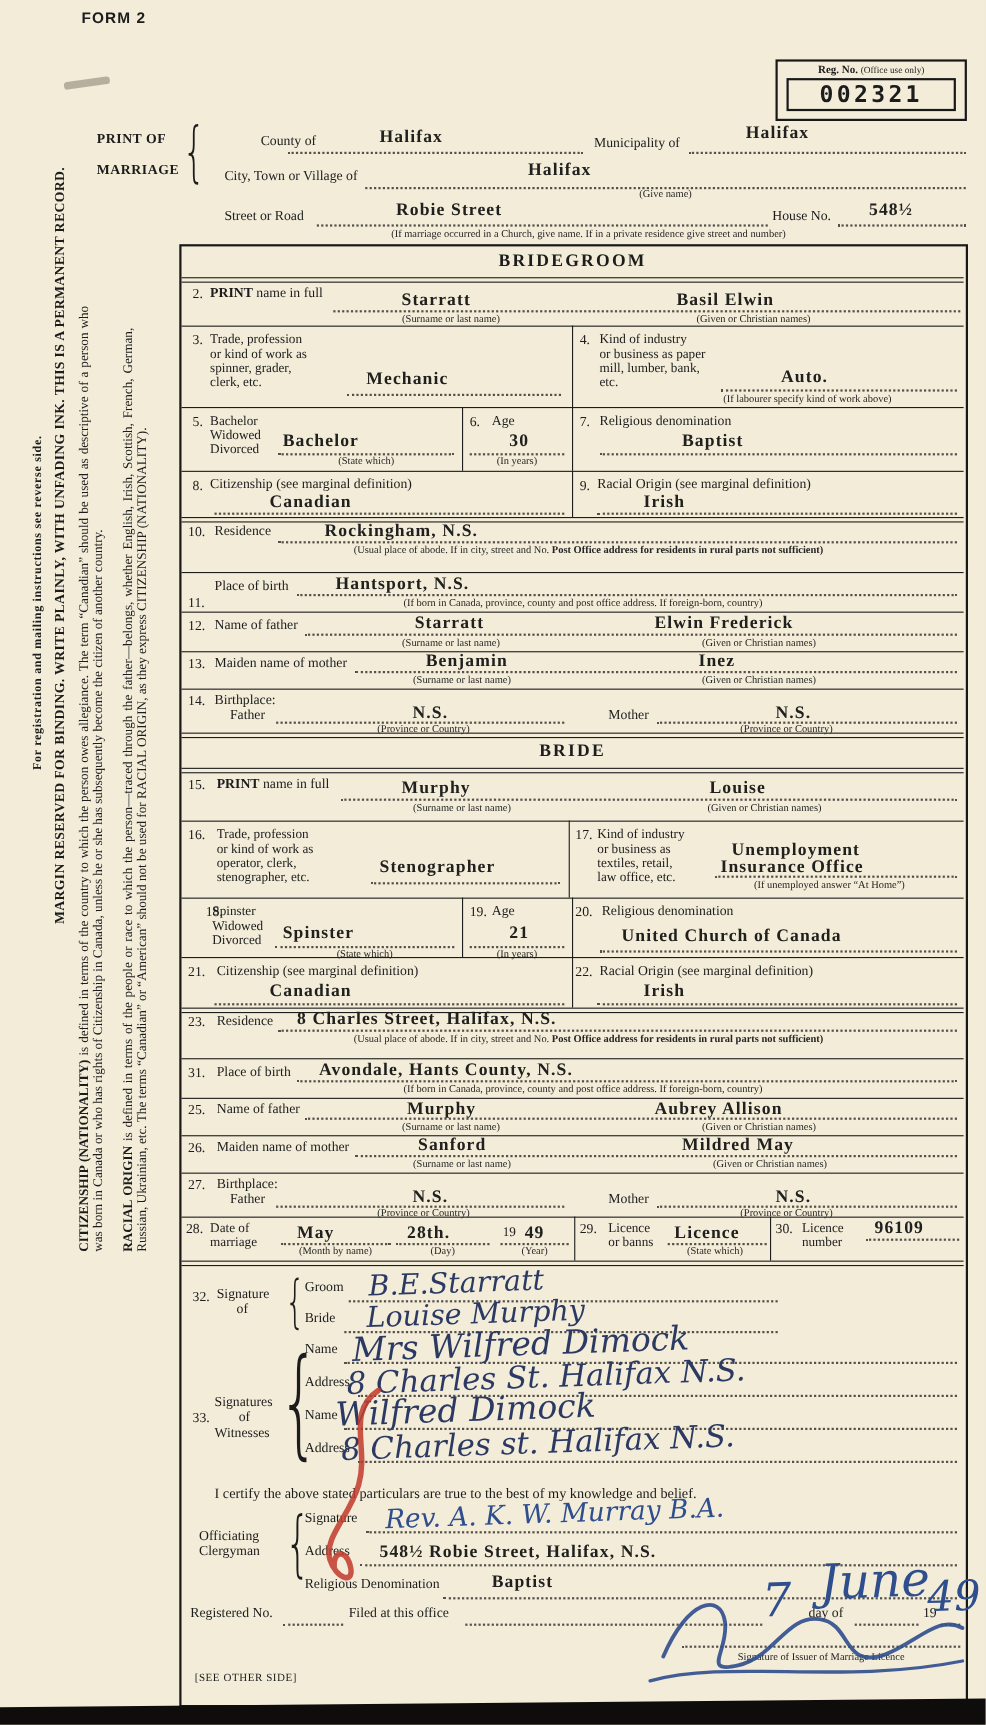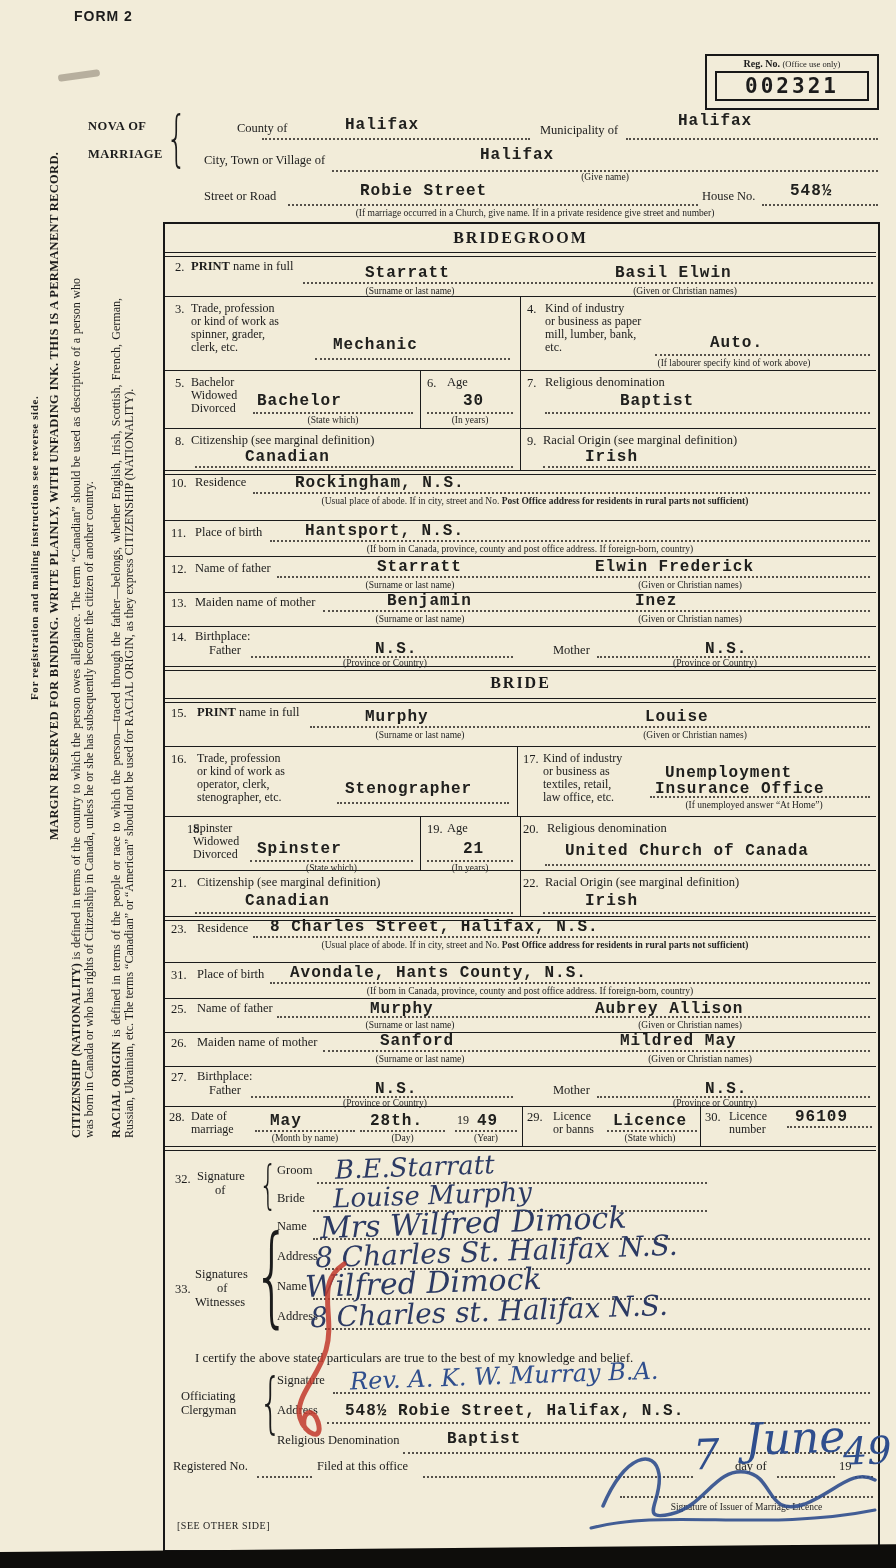--- a/index.html
+++ b/index.html
@@ -3,21 +3,21 @@
 <meta charset="utf-8">
 <style>
   html,body{margin:0;padding:0;}
   body{width:896px;height:1568px;position:relative;background:#efe8d4;
        font-family:"Liberation Serif",serif;color:#1c1c1c;overflow:hidden;}
   .page{position:absolute;inset:0;background:#f2ecd9;}
   .a{position:absolute;}
   .lbl{font-size:12.5px;line-height:13px;white-space:nowrap;}
   .sm{font-size:12px;line-height:13px;}
   .num{font-size:12.5px;white-space:nowrap;}
-  .typed{font-family:Liberation Mono, monospace;font-weight:700;
+  .typed{font-family:Liberation Serif, serif;font-weight:700;
          font-size:16px;letter-spacing:1px;color:#20201e;white-space:nowrap;}
   .hint{font-size:9.5px;line-height:10px;text-align:center;color:#242424;white-space:nowrap;}
   .hint b{font-weight:bold;}
   .dot{border-bottom:2px dotted #55504a;height:0;}
   .hr{border-top:1px solid #1c1c1c;height:0;}
   .dbl{height:3px;border-top:1px solid #1c1c1c;border-bottom:1px solid #1c1c1c;}
   .vr{border-left:1px solid #1c1c1c;width:0;}
   .hand{font-family:"DejaVu Serif",serif;font-style:italic;color:#2c3a63;
         white-space:nowrap;transform:rotate(-2deg);line-height:1;}
   .hand.blue{color:#2f4e8d;}
@@ -57,21 +57,21 @@
   <div class="a smudge" style="left:58px;top:72px;width:42px;height:7px;"></div>
 
   <div class="regbox">
     <div class="c" style="font-size:10px;padding-top:2px;">
       <b>Reg. No.</b>
       <span style="font-size:8.5px;">(Office use only)</span>
     </div>
     <div class="regnum">002321</div>
   </div>
 
-  <div class="a lbl" style="left:88px;top:120px;font-weight:bold;letter-spacing:.5px;">NOVA OF</div>
+  <div class="a lbl" style="left:88px;top:120px;font-weight:bold;letter-spacing:.5px;">PRINT OF</div>
   <div class="a lbl" style="left:88px;top:148px;font-weight:bold;letter-spacing:.5px;">MARRIAGE</div>
   <div class="a brace" style="left:166px;top:108px;font-size:60px;">{</div>
 
   <div class="a lbl" style="left:204px;top:122px;margin-left:33px;">County of</div>
   <div class="a dot" style="left:262px;top:138px;width:268px;"></div>
   <div class="a typed" style="left:345px;top:116px;">Halifax</div>
   <div class="a lbl" style="left:540px;top:124px;">Municipality of</div>
   <div class="a dot" style="left:626px;top:138px;width:252px;"></div>
   <div class="a typed" style="left:678px;top:112px;">Halifax</div>
 
@@ -187,21 +187,21 @@
     <div class="a dot" style="left:378px;top:242px;width:327px;"></div>
 
     <div class="a num" style="left:6px;top:252px;">10.</div>
     <div class="a lbl" style="left:30px;top:252px;">Residence</div>
     <div class="a typed" style="left:130px;top:250px;">Rockingham, N.S.</div>
     <div class="a dot" style="left:88px;top:268px;width:617px;"></div>
     <div class="a hint" style="left:40px;top:272px;width:660px;">
       <span>(Usual place of abode.   If in city, street and No.  </span><b>Post Office address for residents in rural parts not sufficient)</b>
     </div>
 
-    <div class="a num" style="left:6px;top:302px;">11.</div>
+    <div class="a num" style="left:6px;top:317px;">11.</div>
     <div class="a lbl" style="left:30px;top:302px;">Place of birth</div>
     <div class="a typed" style="left:140px;top:298px;">Hantsport, N.S.</div>
     <div class="a dot" style="left:105px;top:316px;width:600px;"></div>
     <div class="a hint" style="left:95px;top:320px;width:540px;">(If born in Canada, province, county and post office address.   If foreign-born, country)</div>
 
     <div class="a num" style="left:6px;top:338px;">12.</div>
     <div class="a lbl" style="left:30px;top:338px;">Name of father</div>
     <div class="a typed" style="left:212px;top:334px;">Starratt</div>
     <div class="a typed" style="left:430px;top:334px;">Elwin Frederick</div>
     <div class="a dot" style="left:112px;top:352px;width:593px;"></div>

